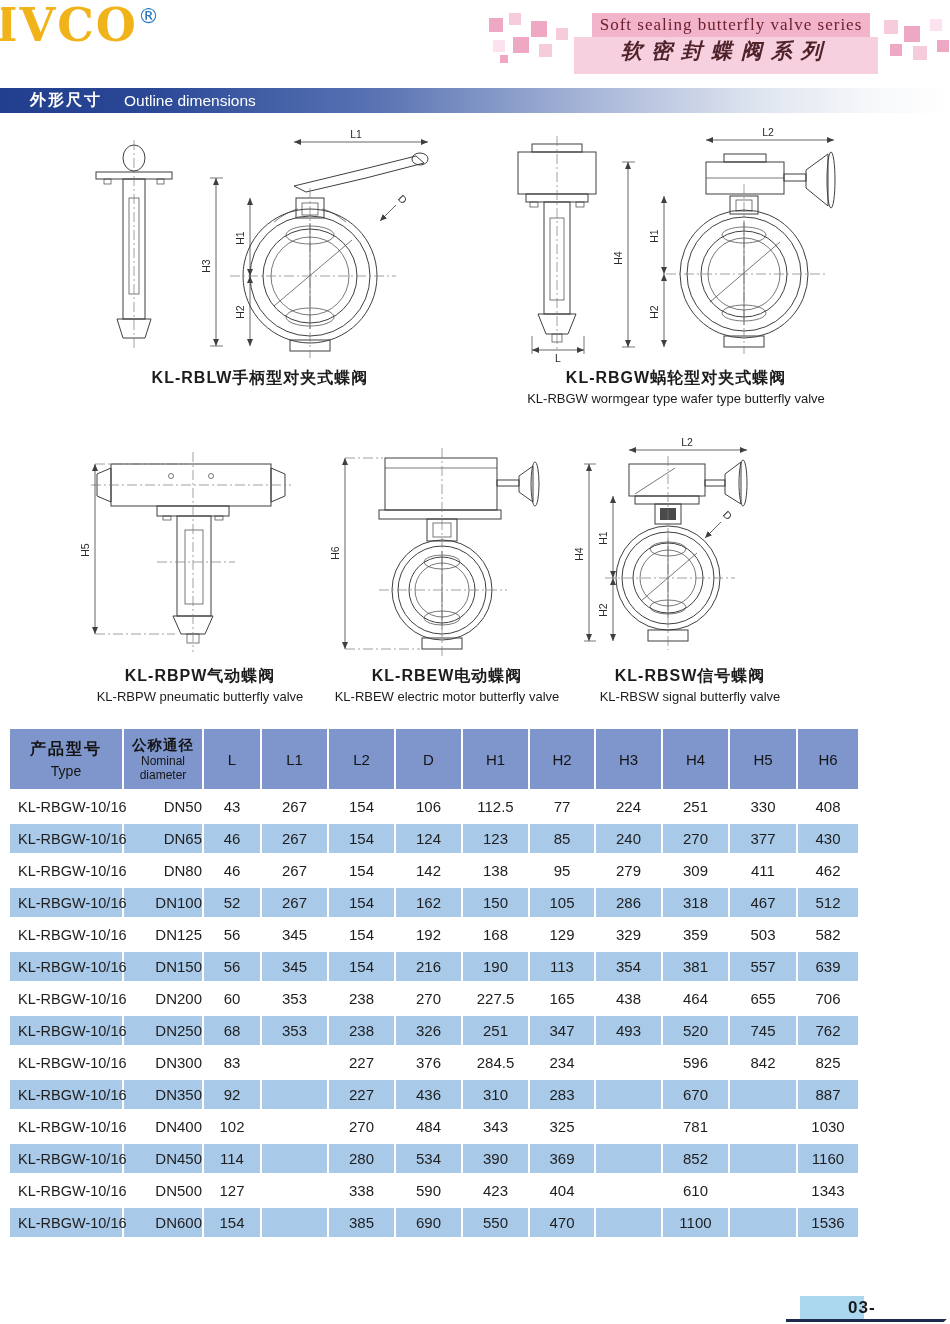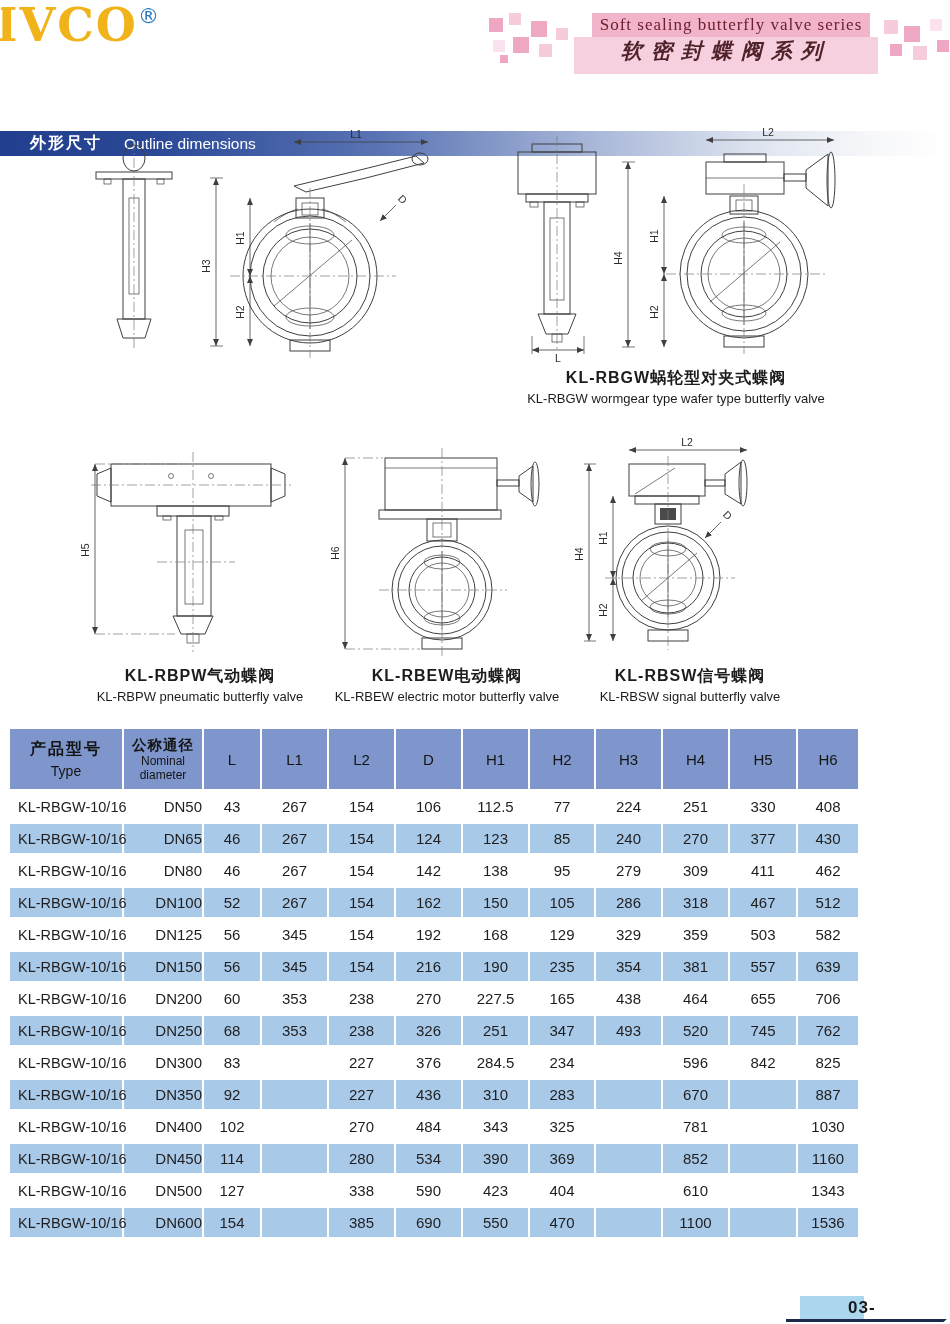--- a/index.html
+++ b/index.html
@@ -31,21 +31,21 @@
     position:absolute; left:574px; top:37px; width:304px; height:37px;
     background:#f7d0df; color:#50232b; text-align:center; line-height:27px;
     font-family:"DejaVu Serif", serif; font-style:italic; font-weight:bold;
     font-size:21px; letter-spacing:9px;
   }
 
   
   .section-bar {
     position:absolute; left:0; top:88px; width:950px; height:25px;
     background:linear-gradient(90deg,#223e8e 0%,#2a4896 16%,#5a74b4 40%,#a7b6d8 62%,#dfe5f0 80%,#f7f8fa 92%,#ffffff 100%);
-    display:flex; align-items:center; padding-left:30px; gap:22px; color:#fff;margin-top:43px;
+    display:flex; align-items:center; padding-left:30px; gap:22px; color:#fff;
   }
   .section-bar .zh { font-size:16px; font-weight:bold; letter-spacing:2px; }
   .section-bar .en { font-size:15.5px; }
 
   
   .drawing { position:absolute; text-align:center; }
   .drawing svg { display:block; margin:0 auto; }
   .cap-zh { font-size:16px; font-weight:600; color:#1c1c1c; letter-spacing:1px; margin-top:4px; }
   .cap-en { font-size:13px; color:#1c1c1c; margin-top:2px; }
   .ln   { stroke:#3f3f3f; stroke-width:1; fill:none; }
@@ -164,20 +164,21 @@
       <line class="lnt" x1="150" y1="52" x2="163" y2="52"></line>
       <line class="lnt" x1="150" y1="220" x2="163" y2="220"></line>
       <text class="dimt" x="150" y="140" text-anchor="middle" transform="rotate(-90 150 140)">H3</text>
       <line class="dim" x1="190" y1="72" x2="190" y2="150" marker-start="url(#as)" marker-end="url(#ae)"></line>
       <text class="dimt" x="184" y="112" text-anchor="middle" transform="rotate(-90 184 112)">H1</text>
       <line class="dim" x1="190" y1="150" x2="190" y2="220" marker-start="url(#as)" marker-end="url(#ae)"></line>
       <text class="dimt" x="184" y="186" text-anchor="middle" transform="rotate(-90 184 186)">H2</text>
       <line class="dim" x1="336" y1="79" x2="320" y2="95" marker-end="url(#ae)"></line>
       <text class="dimt" x="340" y="76" text-anchor="middle" transform="rotate(45 340 76)">D</text>
     </svg>
+    <div class="cap-zh">KL-RBLW手柄型对夹式蝶阀</div>
   </div>
 
   <div class="drawing" style="left:474px;top:126px;width:404px">
     <svg width="400" height="238" viewBox="0 0 400 238">
 
       <rect class="ln" x="56" y="18" width="50" height="8"></rect>
       <rect class="ln" x="42" y="26" width="78" height="42"></rect>
       <rect class="ln" x="50" y="68" width="62" height="8"></rect>
       <rect class="lnt" x="54" y="76" width="8" height="5"></rect>
       <rect class="lnt" x="100" y="76" width="8" height="5"></rect>
@@ -434,21 +435,21 @@
           <td class="c-val">582</td>
         </tr>
         <tr>
           <td class="c-type">KL-RBGW-10/16</td>
           <td class="c-dn">DN150</td>
           <td class="c-val">56</td>
           <td class="c-val">345</td>
           <td class="c-val">154</td>
           <td class="c-val">216</td>
           <td class="c-val">190</td>
-          <td class="c-val">235</td>
+          <td class="c-val">113</td>
           <td class="c-val">354</td>
           <td class="c-val">381</td>
           <td class="c-val">557</td>
           <td class="c-val">639</td>
         </tr>
         <tr>
           <td class="c-type">KL-RBGW-10/16</td>
           <td class="c-dn">DN200</td>
           <td class="c-val">60</td>
           <td class="c-val">353</td>

